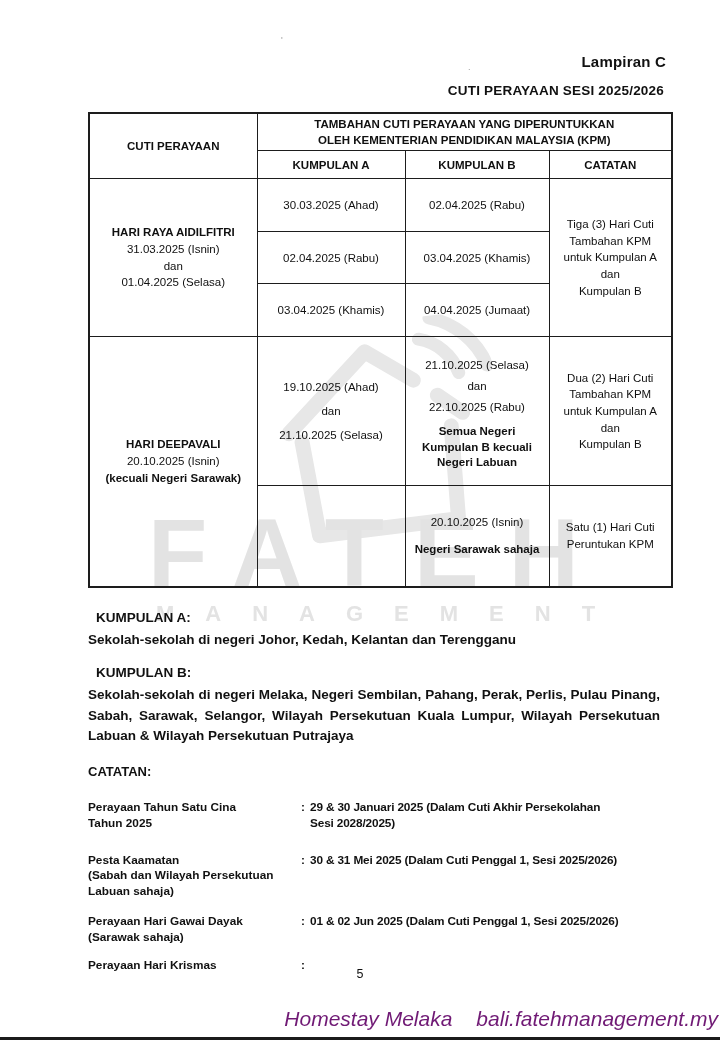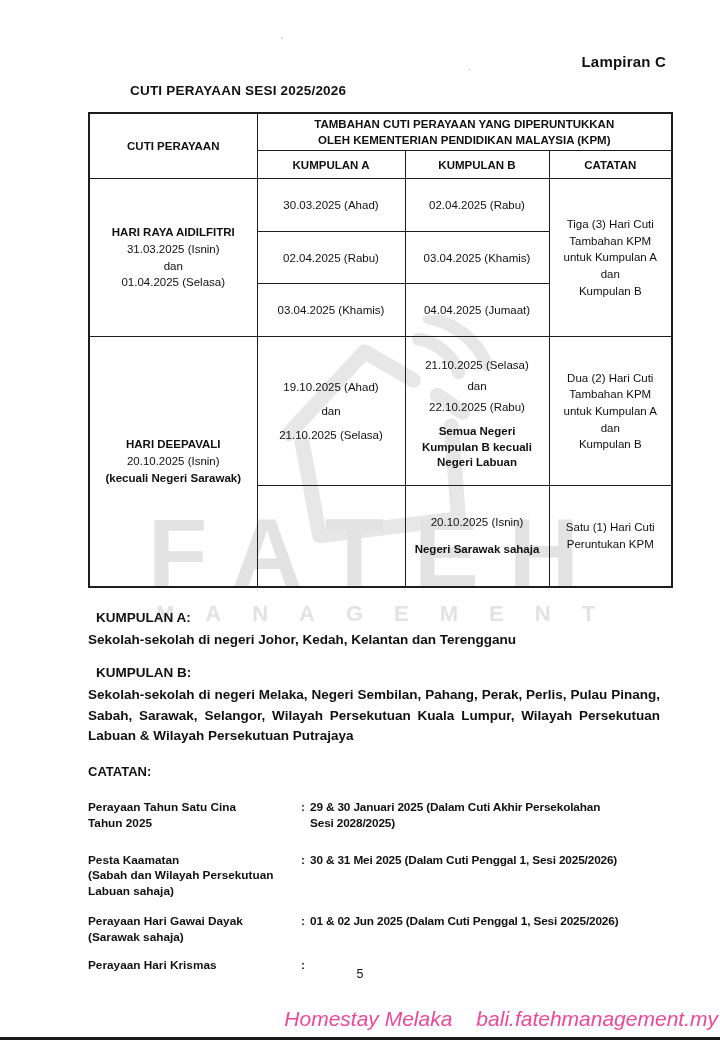--- a/index.html
+++ b/index.html
@@ -3,22 +3,22 @@
 <meta charset="utf-8">
 <style>
   html,body{margin:0;padding:0;background:#888;}
   .page{
     position:relative;width:720px;height:1040px;background:#ffffff;
     font-family:"Liberation Sans", sans-serif;color:#111;overflow:hidden;
     margin:0 auto;
   }
   
   .lampiran{position:absolute;top:53px;right:54px;font-size:15px;font-weight:bold;letter-spacing:.2px;}
-  .doc-title{position:absolute;top:83px;left:100px;width:583px;padding-left:30px;box-sizing:border-box;
-    text-align:left;font-size:13.5px;font-weight:bold;letter-spacing:.2px;}
+  .doc-title{position:absolute;top:83px;left:81px;width:583px;padding-left:30px;box-sizing:border-box;
+    text-align:right;font-size:13.5px;font-weight:bold;letter-spacing:.2px;}
   .artifact{position:absolute;color:#9a9a9a;font-size:9px;}
   
   .wm{position:absolute;z-index:1;user-select:none;pointer-events:none;}
   .wm-logo{left:270px;top:322px;transform:rotate(-7deg);}
   .wm-fateh{left:148px;top:504px;font-size:97px;font-weight:bold;letter-spacing:30px;color:#e3e3e3;line-height:1;}
   .wm-mgmt{left:156px;top:603px;font-size:22px;font-weight:bold;letter-spacing:31px;color:#e3e3e3;line-height:1;}
   
   table.holiday{position:absolute;left:88px;top:112px;width:583px;z-index:2;
     border-collapse:collapse;table-layout:fixed;font-size:11.5px;color:#101010;}
   table.holiday td{border:1.7px solid #1d1d1d;padding:2px 4px;text-align:center;vertical-align:middle;line-height:1.4;background:transparent;}
@@ -43,21 +43,21 @@
   .cat-item{display:flex;align-items:flex-start;font-size:11.8px;line-height:1.34;}
   .cat-item .lbl{width:208px;flex:0 0 208px;}
   .cat-item .lbl div{white-space:nowrap;}
   .cat-item .sep{width:14px;flex:0 0 14px;text-align:center;}
   .cat-item .val{flex:1;letter-spacing:-0.15px;}
   .cat-item .val div{white-space:nowrap;}
   .mb1{margin-bottom:21px;}.mb2{margin-bottom:14px;}.mb3{margin-bottom:12px;}
   
   .page-number{position:absolute;top:967px;left:0;width:720px;text-align:center;font-size:12.5px;z-index:2;}
   .footer{position:absolute;bottom:9px;right:2px;display:flex;gap:24px;
-    font-style:italic;font-size:21px;color:#ec4899;z-index:2;}
+    font-style:italic;font-size:21px;color:#701a75;z-index:2;}
   .bottom-line{position:absolute;left:0;bottom:0;width:720px;height:3px;background:#1b1b1b;z-index:3;}
 </style>
 </head>
 <body>
 
 <div class="page">
 
   <div class="artifact" style="top:35px;left:281px;">'</div>
   <div class="artifact" style="top:62px;left:468px;">.</div>
 

